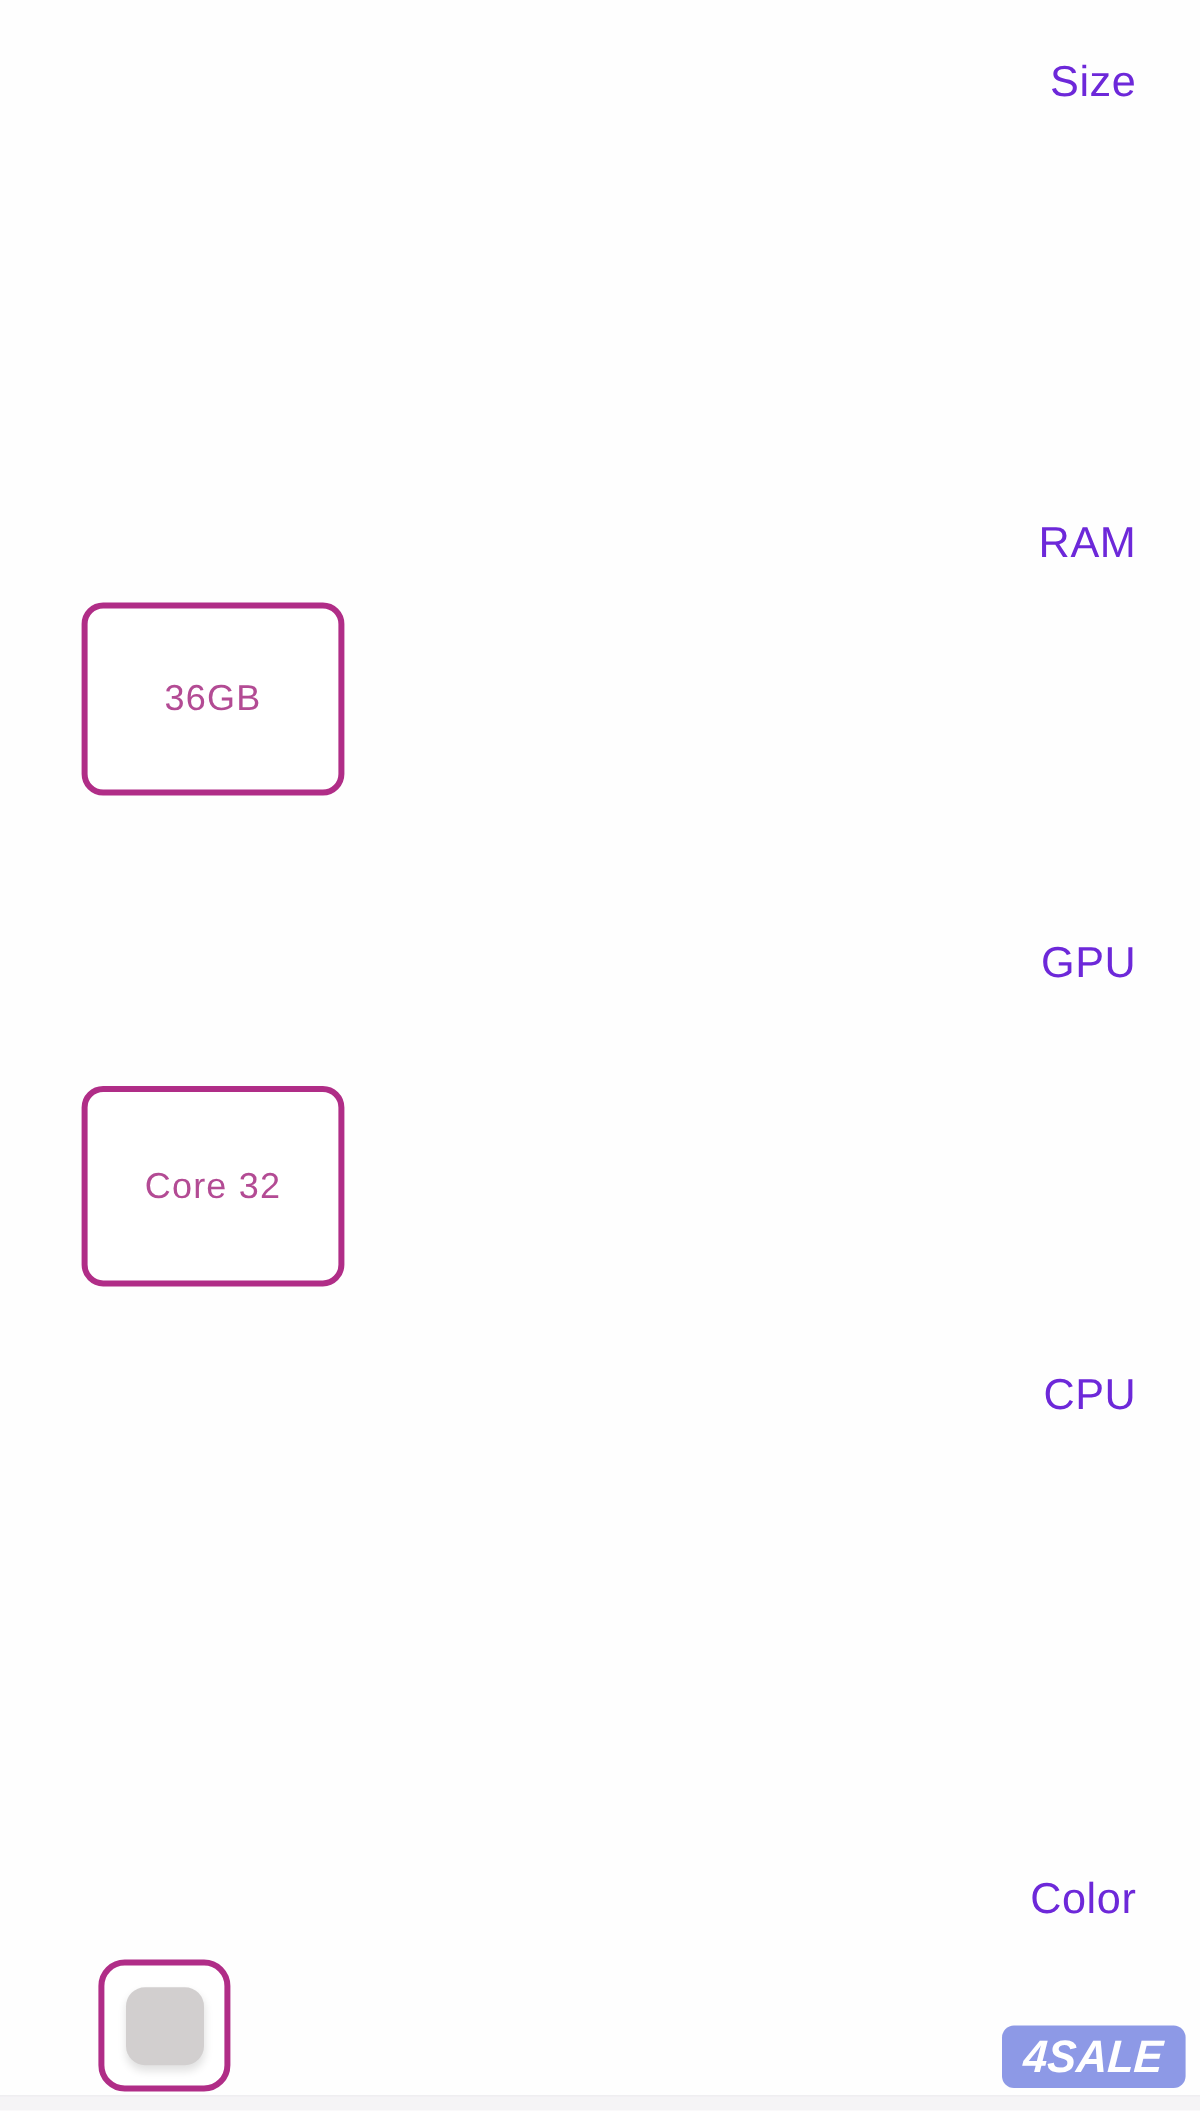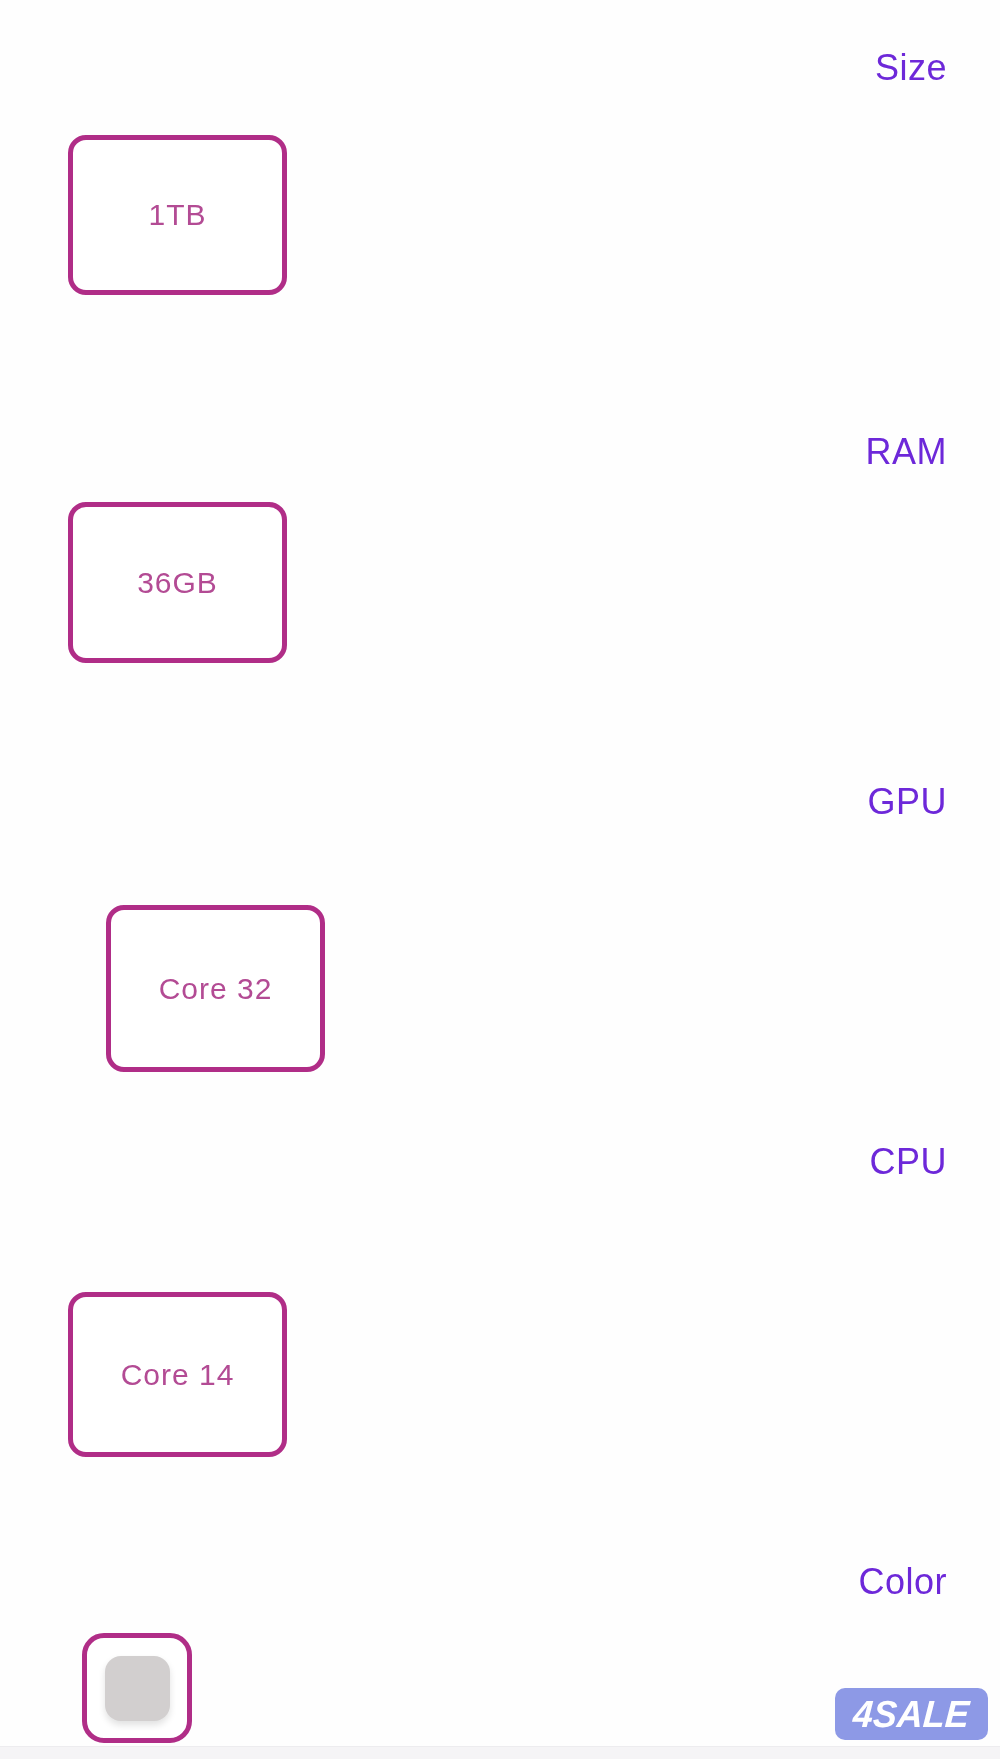--- a/index.html
+++ b/index.html
@@ -40,21 +40,21 @@
     font-size: 30px;
     font-weight: 400;
     letter-spacing: 1px;
     cursor: pointer;
   }
   .label-size  { top: 46px; }
   .chip-size   { top: 135px; height: 160px; }
   .label-ram   { top: 430px; }
   .chip-ram    { top: 502px; height: 161px; }
   .label-gpu   { top: 780px; }
-  .chip-gpu    { top: 905px; height: 167px; margin-left: 38px; }
+  .chip-gpu    { top: 905px; height: 167px; }
   .label-cpu   { top: 1140px; }
   .chip-cpu    { top: 1292px; height: 165px; }
   .label-color { top: 1560px; }
   .swatch-chip {
     position: absolute;
     left: 82px;
     top: 1633px;
     width: 110px;
     height: 110px;
     box-sizing: border-box;
@@ -101,30 +101,28 @@
     background: #f5f4f6;
     border-top: 1px solid #edecef;
   }
 </style>
 </head>
 <body>
 
 <div class="screen">
 
   <div class="section-label label-size">Size</div>
-  <button class="option-chip chip-size">1TB</button>
 
   <div class="section-label label-ram">RAM</div>
   <button class="option-chip chip-ram">36GB</button>
 
   <div class="section-label label-gpu">GPU</div>
   <button class="option-chip chip-gpu">Core 32</button>
 
   <div class="section-label label-cpu">CPU</div>
-  <button class="option-chip chip-cpu">Core 14</button>
 
   <div class="section-label label-color">Color</div>
   <button class="swatch-chip">
     <span class="swatch-fill"></span>
   </button>
 
   <div class="watermark">
     <span>4SALE</span>
   </div>
 

